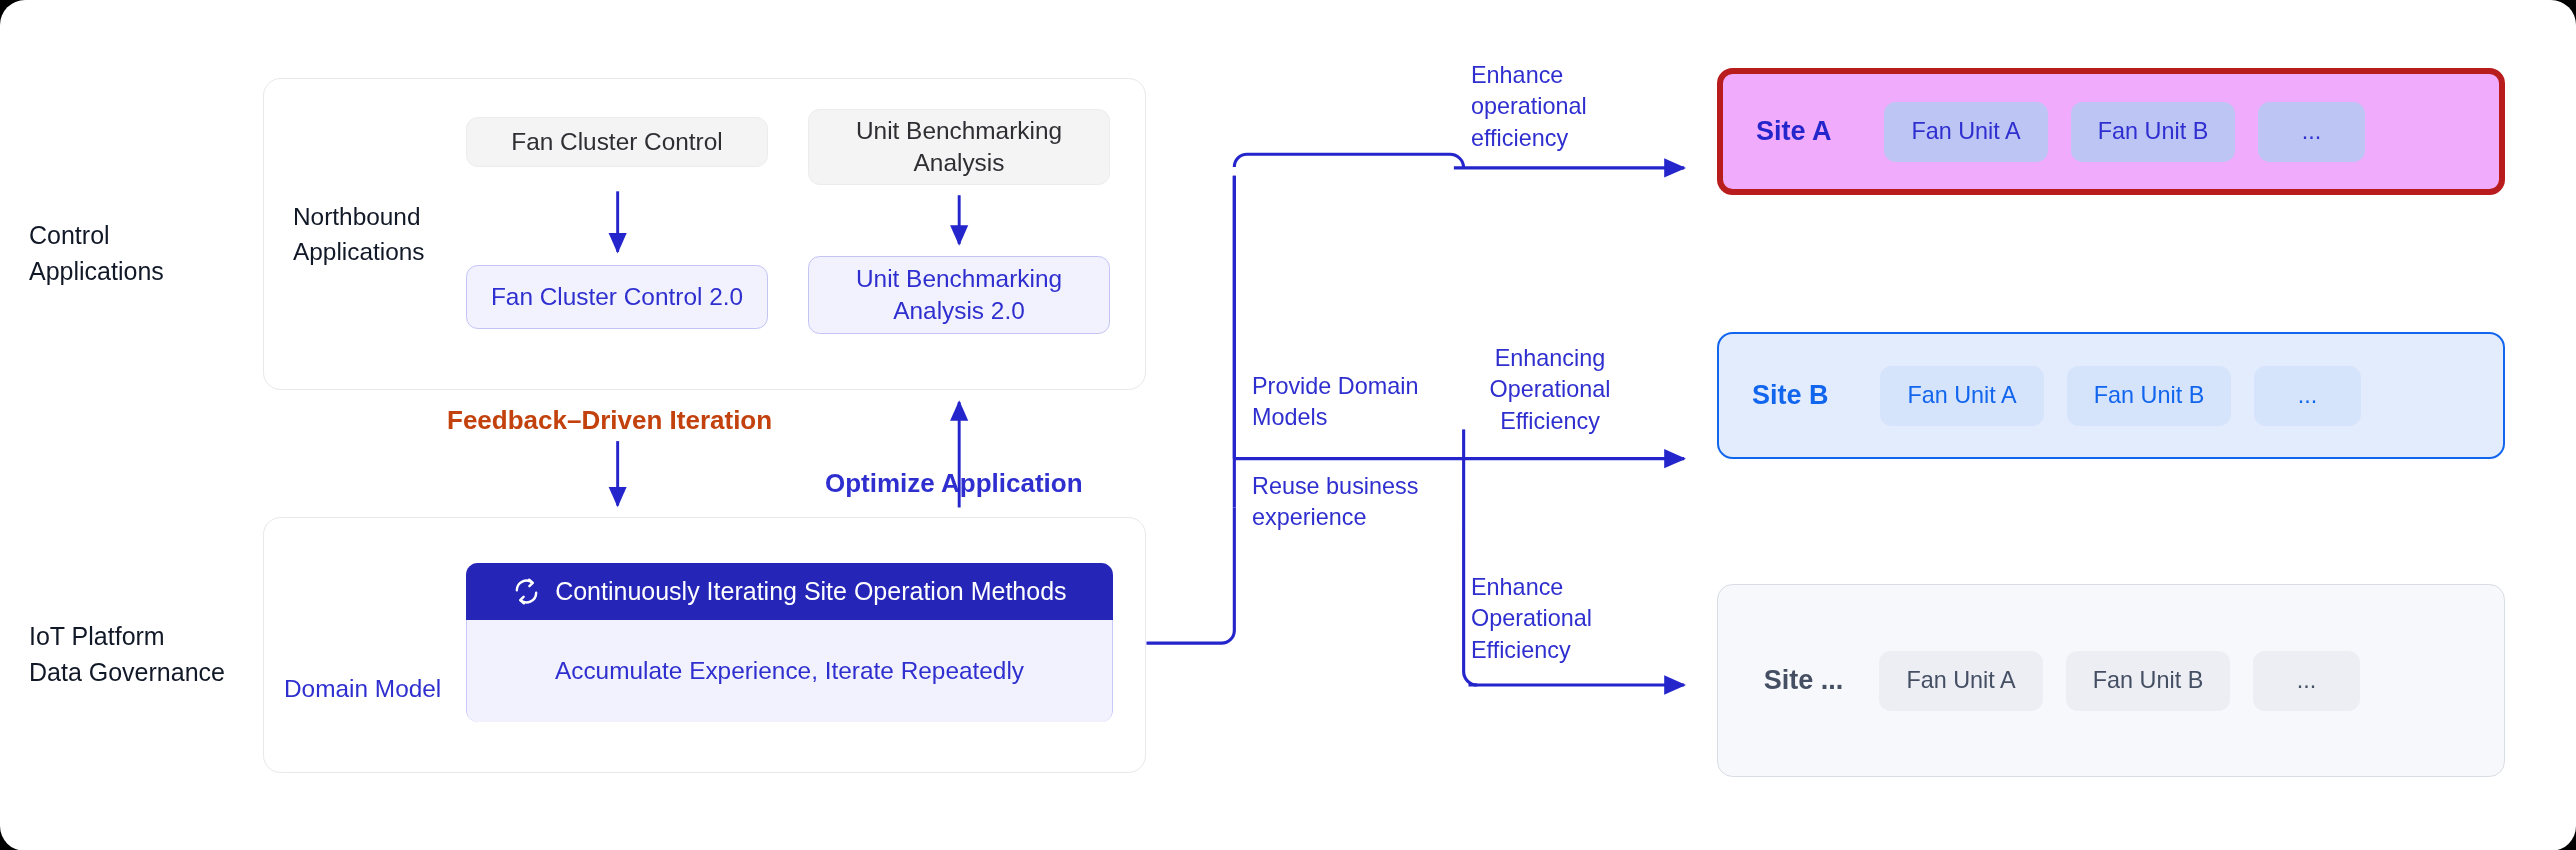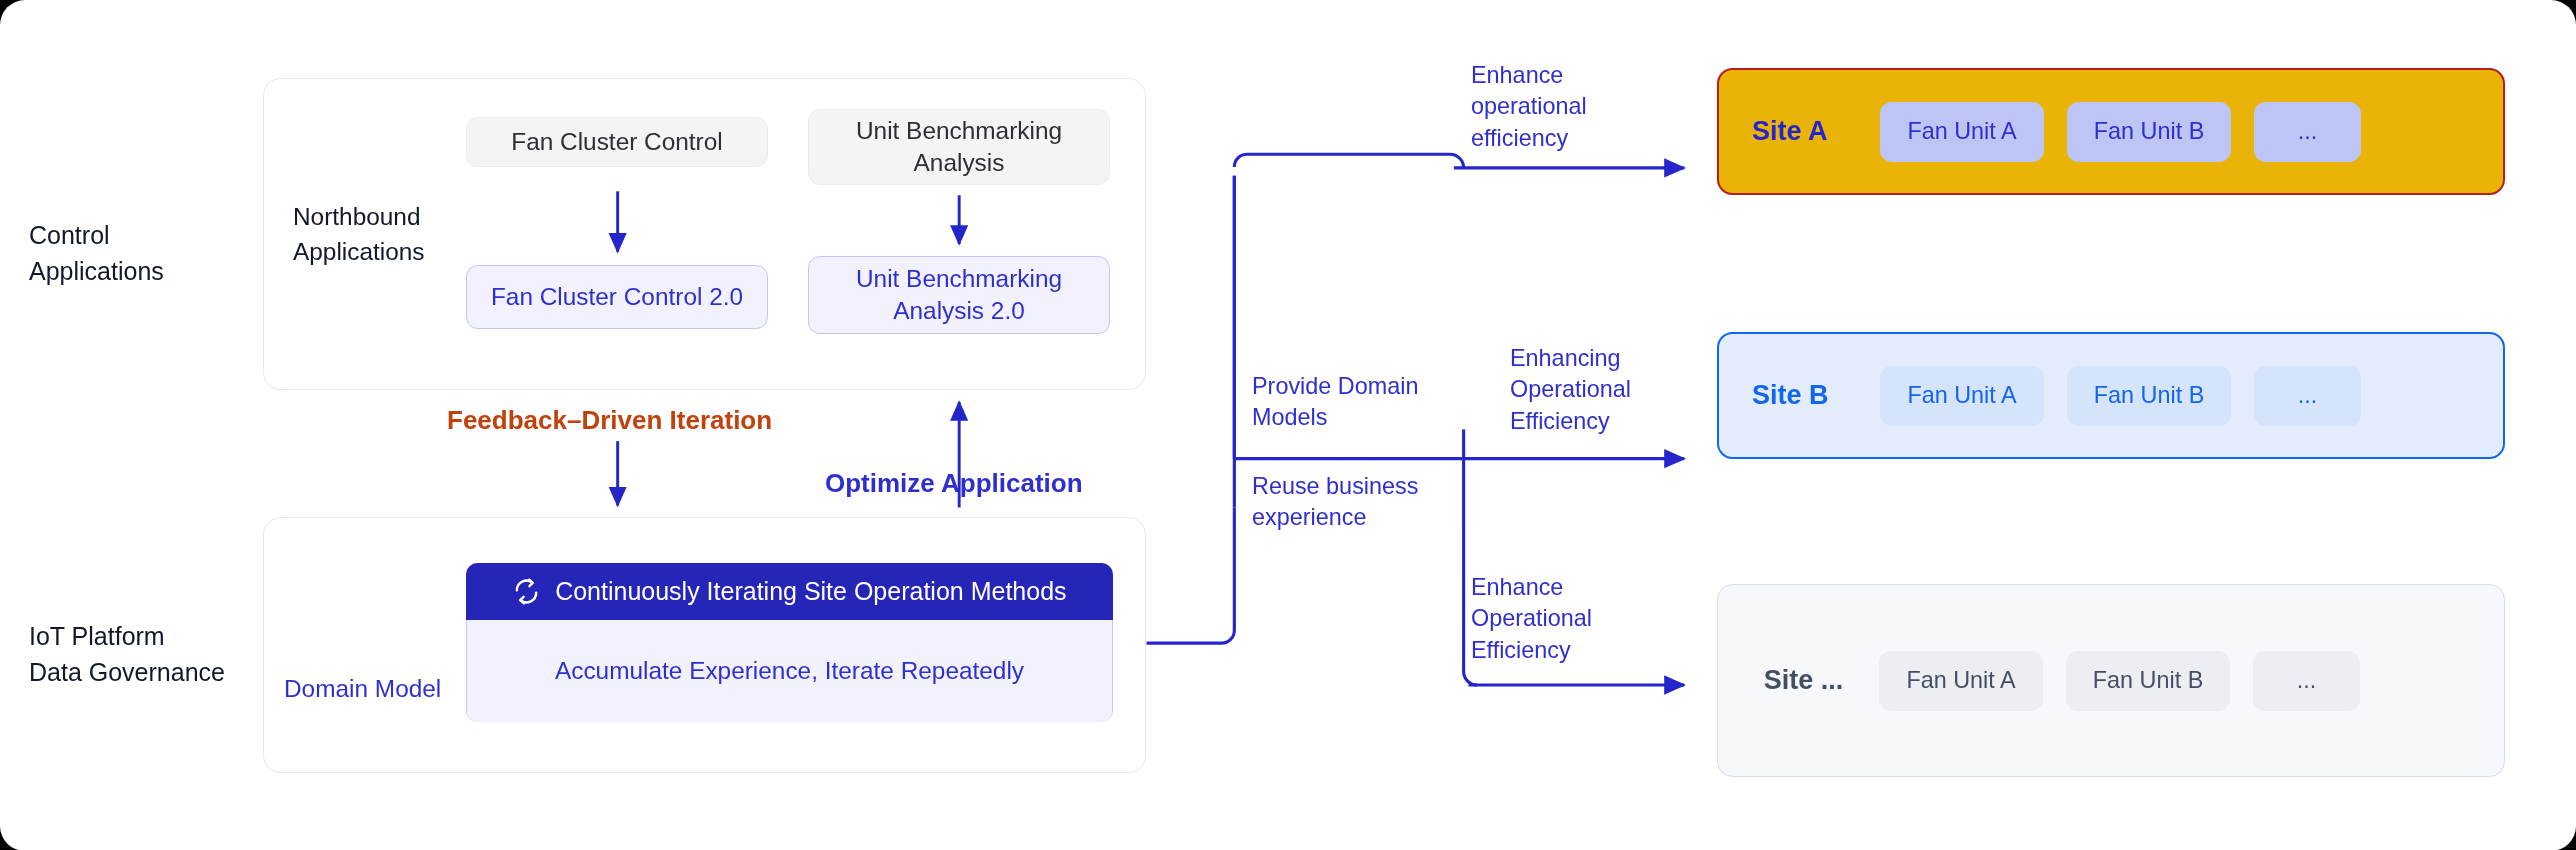--- a/index.html
+++ b/index.html
@@ -58,21 +58,21 @@
     border-radius:15.6px;display:flex;align-items:center;padding-left:33px;gap:0;
   }
   .site-name{font-size:27px;font-weight:700;width:105px;flex:0 0 auto;}
   .unit{
     border-radius:11.7px;height:60px;display:flex;align-items:center;justify-content:center;
     font-size:23.4px;margin-left:23px;
   }
   .unit.w1{width:164px;}
   .unit.w2{width:107px;}
 
-  .site.a{background:#eab308;border:2px solid #b91c1c;}
+  .site.a{background:#f0abfc;border:6px solid #b91c1c;}
   .site.a .site-name{color:#2525cc;}
   .site.a .unit{background:#bdc5f4;color:#2f2fd0;}
 
   .site.b{background:#e3ecfd;border:2px solid #1266ee;}
   .site.b .site-name{color:#1266ee;}
   .site.b .unit{background:#d5e3fb;color:#1266ee;}
 
   .site.c{background:#f7f8fb;border:1.5px solid #d8dce4;}
   .site.c .site-name{color:#454f63;}
   .site.c .unit{background:#eceef4;color:#454f63;}
@@ -129,21 +129,21 @@
     <div class="dm-body" style="height:102px;">Accumulate Experience, Iterate Repeatedly</div>
   </div>
 
   <div class="abs conn-label" style="left:1252px;top:471px;width:215px;">Reuse business
 experience</div>
 
   <div class="abs conn-label" style="left:1471px;top:60px;width:224px;">Enhance
 operational
 efficiency</div>
 
-  <div class="abs conn-label" style="left:1510px;top:343px;width:224px;">Enhancing
+  <div class="abs conn-label" style="left:1438px;top:343px;width:224px;text-align:center;">Enhancing
 Operational
 Efficiency</div>
 
   <div class="abs conn-label" style="left:1471px;top:572px;width:224px;">Enhance
 Operational
 Efficiency</div>
 
   <svg class="svglayer" viewBox="0 0 2640 872" width="2576" height="851">
     <defs>
       <marker id="arrowhead" markerWidth="9" markerHeight="9" refX="6.4" refY="3.4" orient="auto" markerUnits="strokeWidth">

